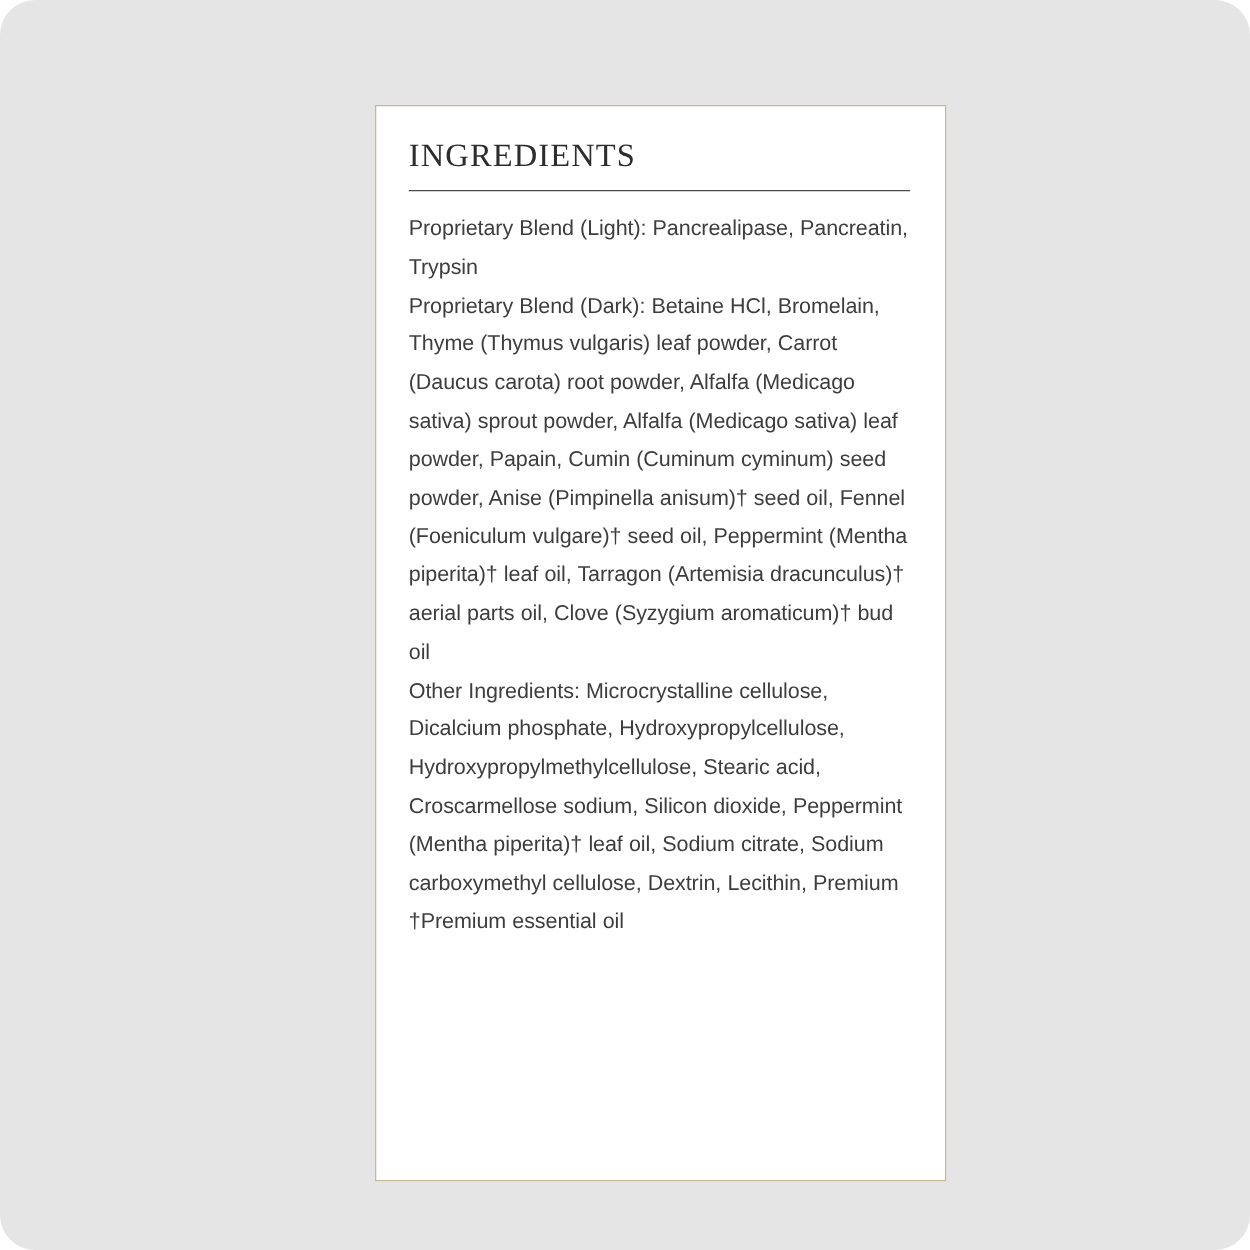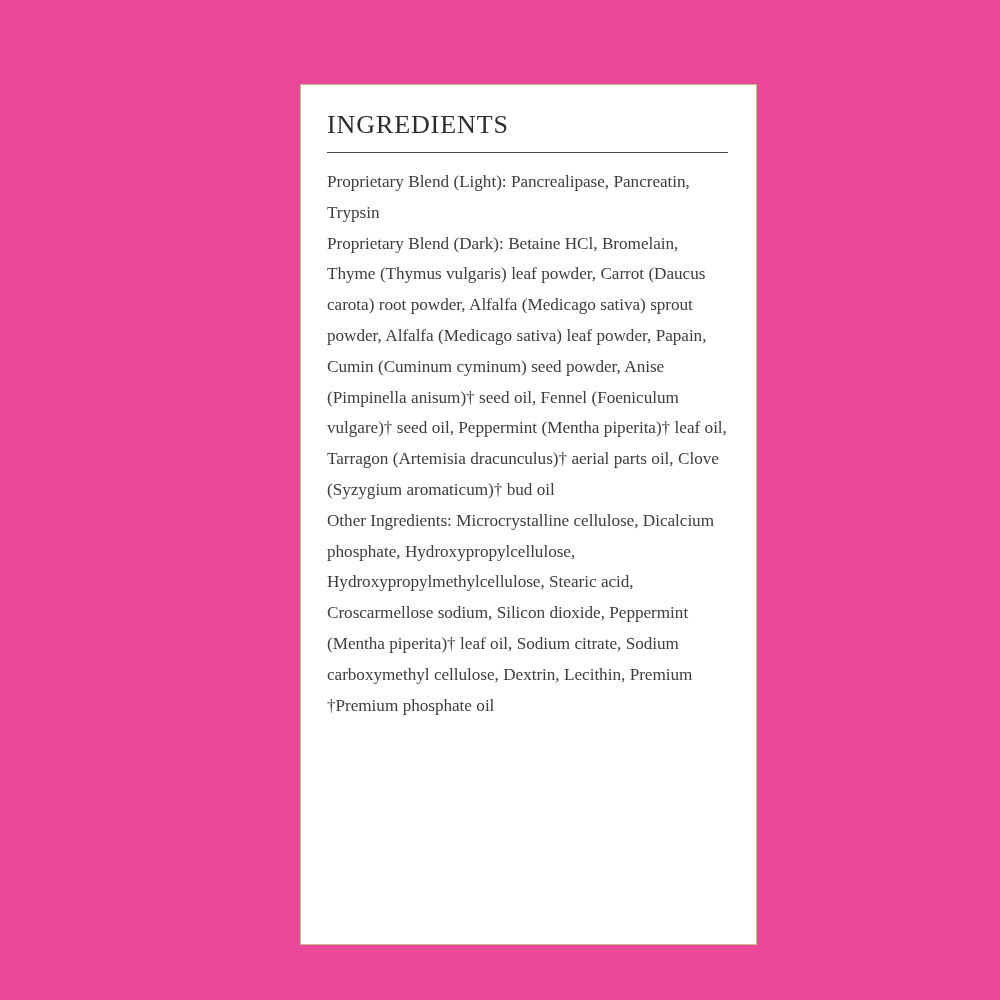--- a/index.html
+++ b/index.html
@@ -13,21 +13,22 @@
     background: #ffffff;
     font-family: "Liberation Sans", "DejaVu Sans", sans-serif;
     -webkit-font-smoothing: antialiased;
     overflow: hidden;
   }
 
   #page {
     position: relative;
     width: 1000px;
     height: 1000px;
-    background: #ec4899;
+    background: #e5e5e5;
+    border-radius: 28px;
   }
 
   
   .ingredients-card {
     position: absolute;
     left: 300px;
     top: 84px;
     width: 457px;
     height: 861px;
     box-sizing: border-box;
@@ -61,21 +62,21 @@
     height: 0;
     border: 0;
     border-top: 1.6px solid #4a4a4a;
     margin: 9px 0 0 0;
     padding: 0;
   }
 
   
   .ingredients-body {
     margin-top: 14px;
-    font-family: Liberation Serif, serif;
+    font-family: Liberation Sans, sans-serif;
     font-size: 17.2px;
     line-height: 30.8px;
     color: #3d3d3d;
     letter-spacing: -0.05px;
     word-spacing: 0.2px;
   }
 
   .ingredient-paragraph {
     margin: 0;
     padding: 0;
@@ -100,19 +101,19 @@
       <hr class="title-divider">
 
       <div class="ingredients-body">
 
         <p class="ingredient-paragraph">Proprietary Blend (Light): Pancrealipase, Pancreatin, Trypsin</p>
 
         <p class="ingredient-paragraph">Proprietary Blend (Dark): Betaine HCl, Bromelain, Thyme (Thymus vulgaris) leaf powder, Carrot (Daucus carota) root powder, Alfalfa (Medicago sativa) sprout powder, Alfalfa (Medicago sativa) leaf powder, Papain, Cumin (Cuminum cyminum) seed powder, Anise (Pimpinella anisum)† seed oil, Fennel (Foeniculum vulgare)† seed oil, Peppermint (Mentha piperita)† leaf oil, Tarragon (Artemisia dracunculus)† aerial parts oil, Clove (Syzygium aromaticum)† bud oil</p>
 
         <p class="ingredient-paragraph">Other Ingredients: Microcrystalline cellulose, Dicalcium phosphate, Hydroxypropylcellulose, Hydroxypropylmethylcellulose, Stearic acid, Croscarmellose sodium, Silicon dioxide, Peppermint (Mentha piperita)† leaf oil, Sodium citrate, Sodium carboxymethyl cellulose, Dextrin, Lecithin, Premium</p>
 
-        <p class="footnote-line">†Premium phosphate oil</p>
+        <p class="footnote-line">†Premium essential oil</p>
 
       </div>
     </div>
   </section>
 
 </div>
 
 </body></html>

